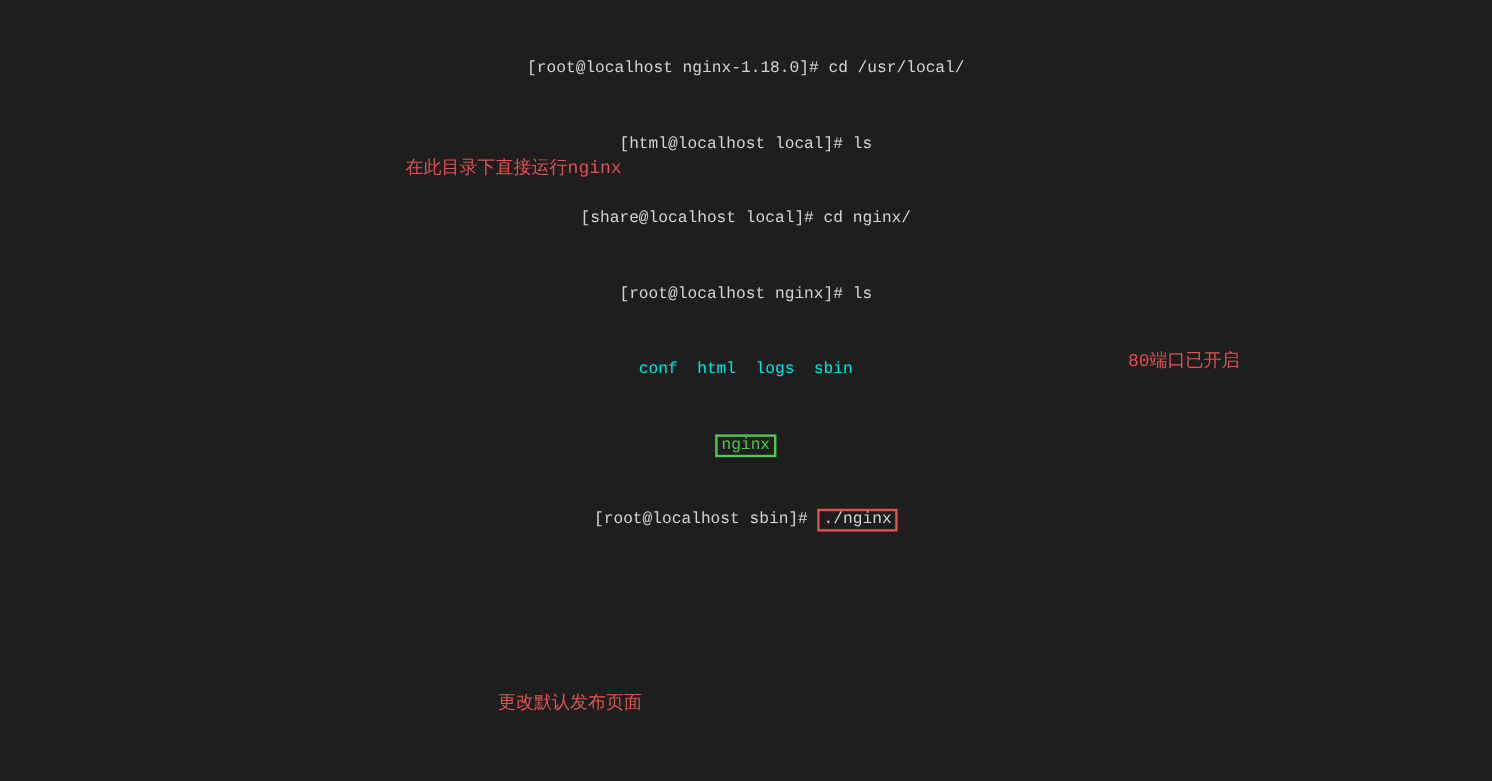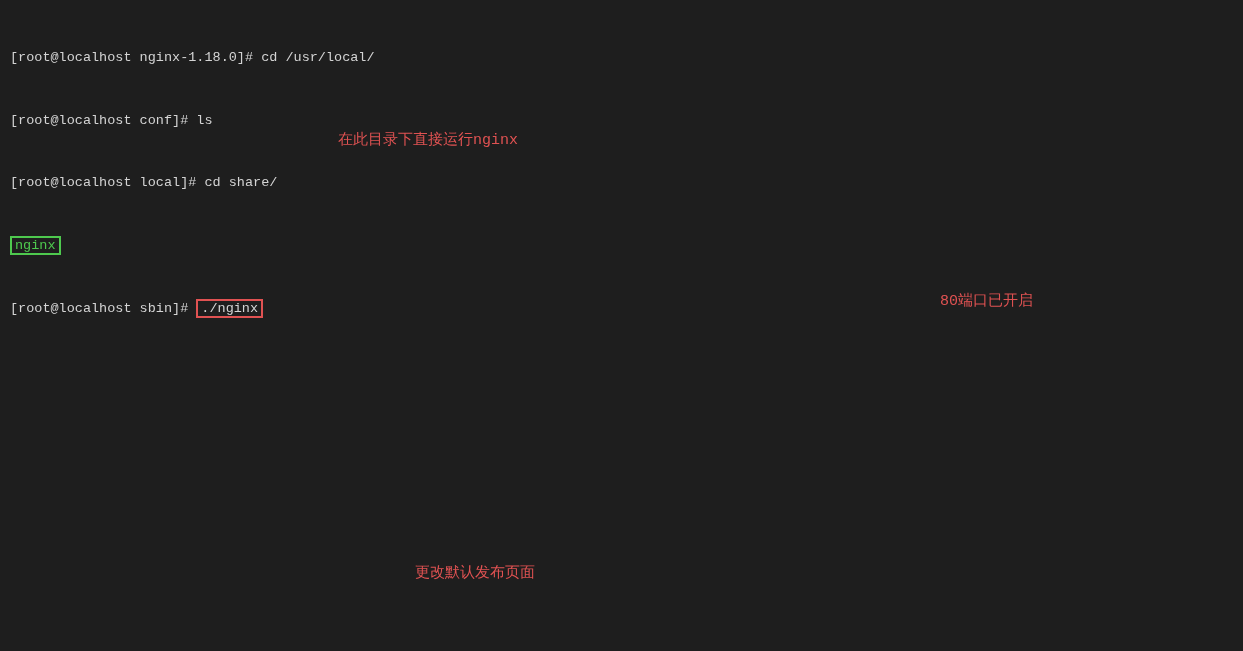--- a/index.html
+++ b/index.html
@@ -18,30 +18,32 @@
       line-height: 1.55;
       white-space: pre;
     }
     .cyan { color: #00e5e5; }
     .annotation {
       position: absolute;
       color: #e05252;
       font-family: 'Courier New', Courier, monospace;
       font-size: 15px;
     }
-    .line { display: block; }
+    .line { display: block; text-align: center; }
     .prompt { color: #d4d4d4; }
   </style>
 </head>
 <body>
 
 <div class="terminal">
   <span class="line"><span class="prompt">[root@localhost nginx-1.18.0]# cd /usr/local/</span></span>
-  <span class="line"><span class="prompt">[root@localhost conf]# ls</span></span>
-  <span class="line"><span class="prompt">[root@localhost local]# cd share/</span></span>
+  <span class="line"><span class="prompt">[html@localhost local]# ls</span></span>
+  <span class="line"><span class="prompt">[share@localhost local]# cd nginx/</span></span>
+  <span class="line"><span class="prompt">[root@localhost nginx]# ls</span></span>
+  <span class="line"><span class="cyan">conf  html  logs  sbin</span></span>
   <span class="line"><span style="border:2px solid #4ec94e; color:#4ec94e; padding:0 3px;">nginx</span></span>
   <span class="line"><span class="prompt">[root@localhost sbin]# </span><span style="border:2px solid #e05252; color:#d4d4d4; padding:0 3px;margin-top:38px;">./nginx</span></span>
   
   
   
   
   
   
   
   
@@ -60,13 +62,13 @@
   
   
   
   
   
   
 </div>
 
 <div class="annotation" style="top: 130px; left: 338px;">在此目录下直接运行nginx</div>
 <div class="annotation" style="top: 250px; left: 940px; margin-top: 41px;">80端口已开启</div>
-<div class="annotation" style="top: 563px; left: 415px;">更改默认发布页面</div>
+<div class="annotation" style="top: 576px; left: 415px;">更改默认发布页面</div>
 
 </body></html>

